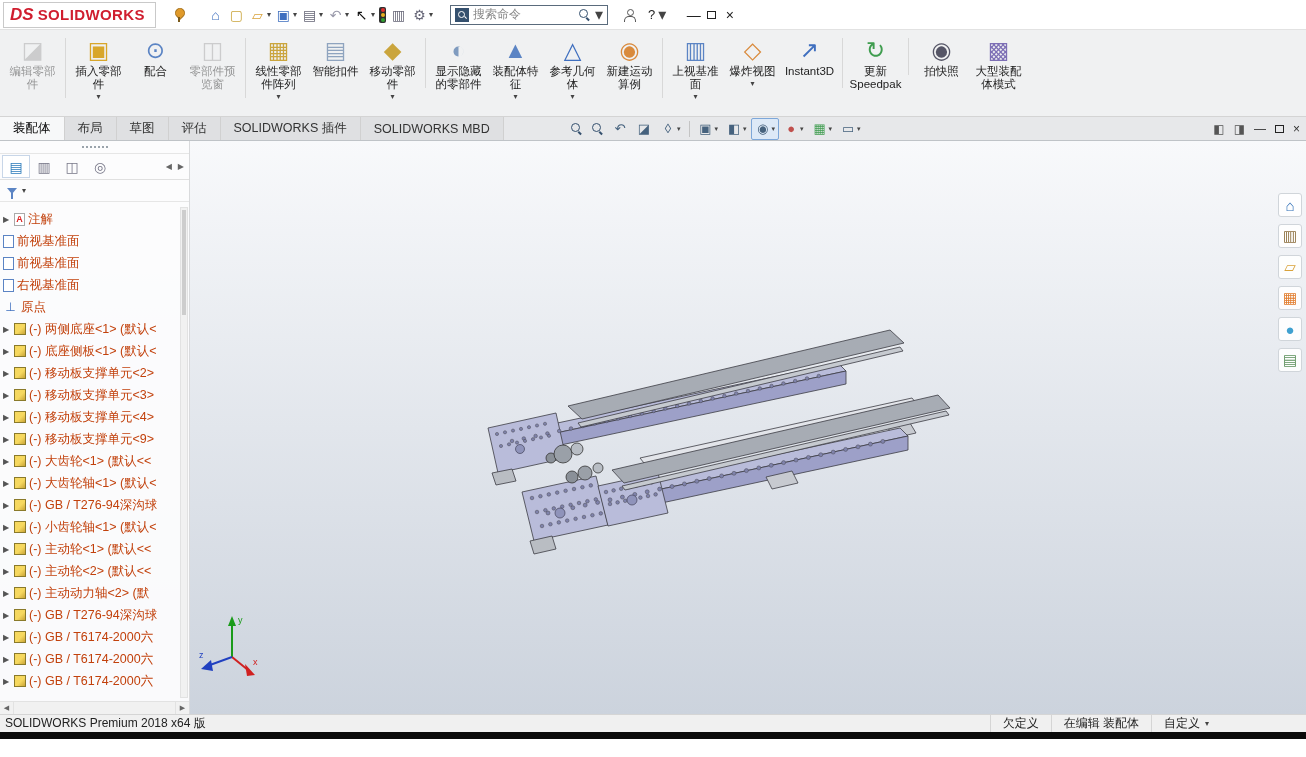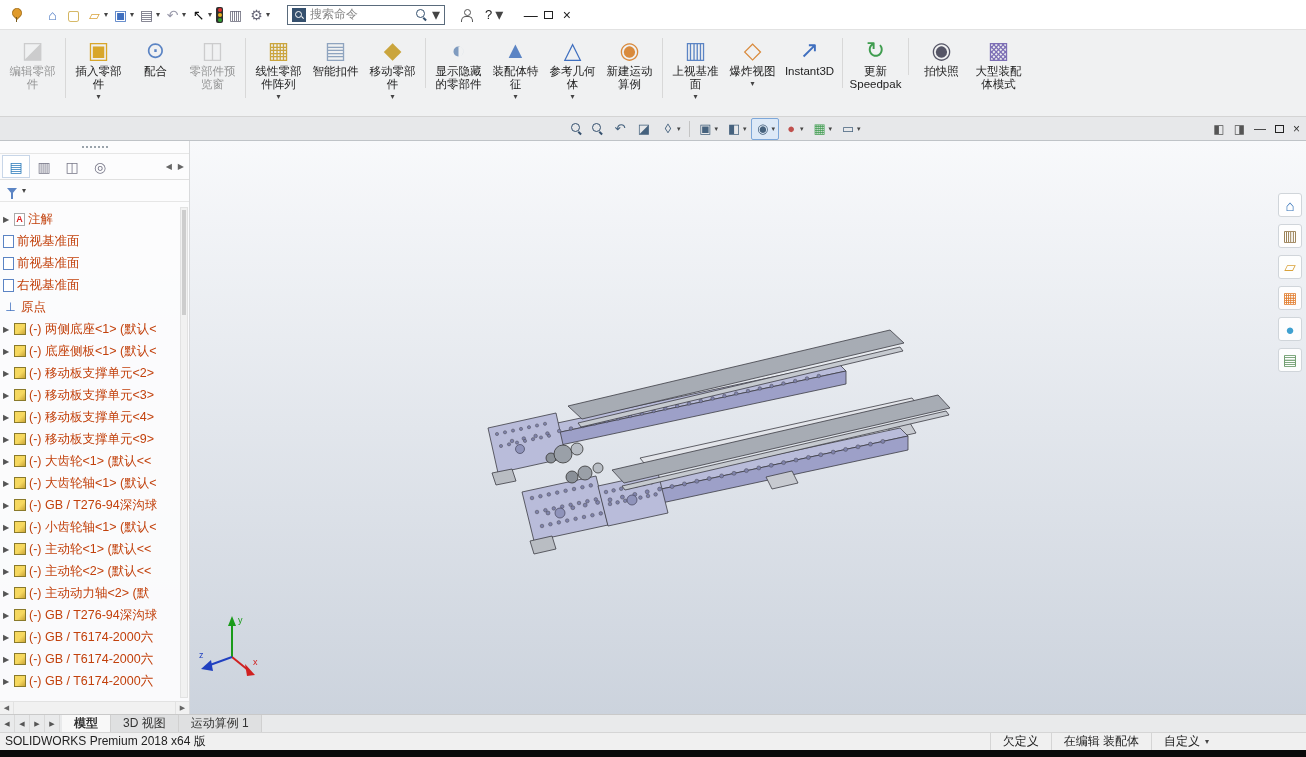--- a/index.html
+++ b/index.html
@@ -124,20 +124,24 @@
   .ti-plane{width:11px;height:13px;border:1px solid #5b84c4;background:#fff;display:inline-block}
   .ti-ann{width:11px;height:13px;border:1px solid #aaa;background:#fff;display:inline-flex;align-items:center;justify-content:center}
   .ti-ann::before{content:"A";font-size:9px;font-weight:bold;color:#d22;line-height:1}
 </style>
 </head>
 <body>
 
 <div class="app">
 
   <header class="titlebar">
+    <div class="logo">
+      <span class="logo-ds">DS</span>
+      <span class="logo-name">SOLIDWORKS</span>
+    </div>
     <span class="pin ic-pin"></span>
     <div class="quickbar">
 
         <span class="qbtn">
           <span class="qicon" style="color: rgb(63, 111, 191);">⌂</span>
 
         </span>
 
         <span class="qbtn">
           <span class="qicon" style="color: rgb(202, 165, 61);">▢</span>
@@ -352,20 +356,29 @@
 
         <div class="rbtn">
           <span class="ricon" style="color: rgb(125, 111, 181);">▩</span>
           <span class="rlabel">大型装配体模式</span>
 
         </div>
       </div>
     </div>
 
   <div class="tabrow">
+    <div class="tabs">
+
+    <span class="tab active">装配体</span>
+        <span class="tab">布局</span>
+        <span class="tab">草图</span>
+        <span class="tab">评估</span>
+        <span class="tab">SOLIDWORKS 插件</span>
+        <span class="tab">SOLIDWORKS MBD</span>
+      </div>
     <div class="headsup">
 
         <span class="hitem">
 
           <span class="hbtn">
             <span class="hicon ic-mag"></span>
 
           </span>
         </span>
 
@@ -831,32 +844,20 @@
         </span>
         <span class="tp-btn">
           <span style="color: rgb(63, 160, 208);">●</span>
         </span>
         <span class="tp-btn">
           <span style="color: rgb(90, 143, 90);">▤</span>
         </span>
       </div>
   </div>
 
-  <div class="btabs">
-    <span class="bt-scroll" style="color: rgb(85, 85, 85);">◀</span>
-    <span class="bt-scroll" style="color: rgb(85, 85, 85);">◀</span>
-    <span class="bt-scroll" style="color: rgb(85, 85, 85);">▶</span>
-    <span class="bt-scroll" style="color: rgb(85, 85, 85);">▶</span>
-    <div class="btab-list">
-
-    <span class="btab active">模型</span>
-        <span class="btab">3D 视图</span>
-        <span class="btab">运动算例 1</span>
-      </div>
-  </div>
 
   <footer class="statusbar">
     <span class="sb-left">SOLIDWORKS Premium 2018 x64 版</span>
     <div class="sb-right">
 
         <span class="sbadge">
           <span>欠定义</span>
 
         </span>
 

